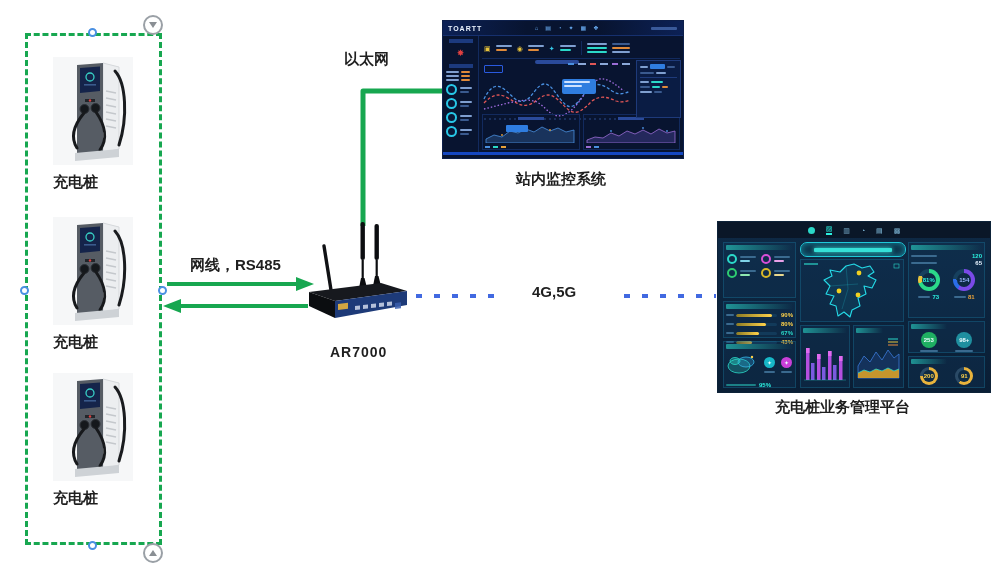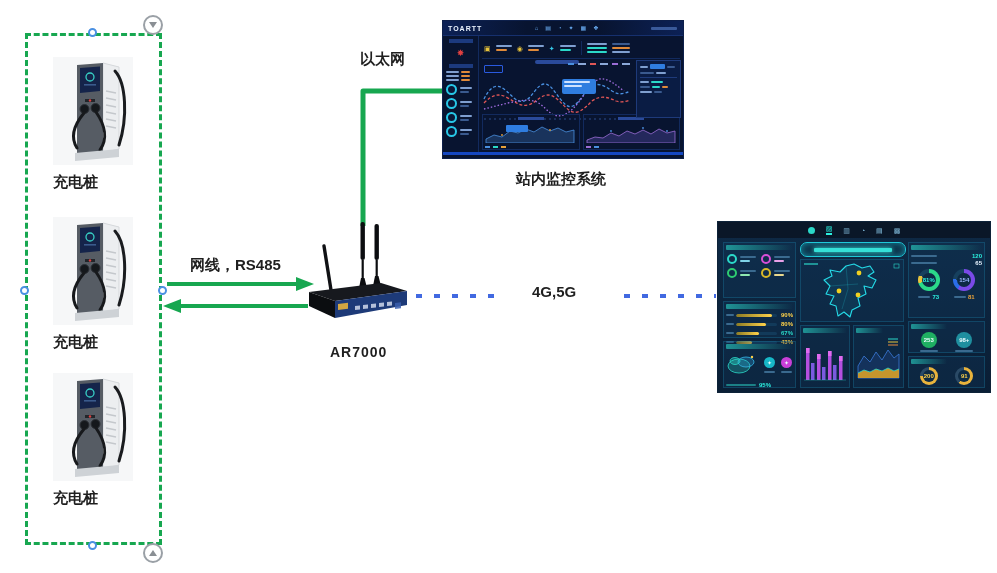--- a/index.html
+++ b/index.html
@@ -614,19 +614,20 @@
         <span class="donut" style="width:18px;height:18px;background:conic-gradient(#e8b33c 0 75%,#2a4a66 75%);">
           <span class="hole" style="inset:3px;color:#ffd24a;">200</span>
         </span>
         <span class="donut" style="width:18px;height:18px;background:conic-gradient(#e8b33c 0 60%,#2a4a66 60%);">
           <span class="hole" style="inset:3px;color:#ffd24a;">91</span>
         </span>
       </div>
     </div>
   </div>
 
-  <div class="cap" style="left:344px;top:50px;margin-left:16px;">以太网</div>
+  <div class="cap" style="left:344px;top:50px;">以太网</div>
   <div class="cap" style="left:179px;top:256px;margin-left:11px;">网线，RS485</div>
   <div class="cap" style="left:330px;top:344px;font-size:14px;letter-spacing:1px;">AR7000</div>
   <div class="cap" style="left:532px;top:283px;">4G,5G</div>
   <div class="cap" style="left:516px;top:170px;">站内监控系统</div>
+  <div class="cap" style="left:775px;top:398px;">充电桩业务管理平台</div>
 
 </div>
 
 </body></html>

